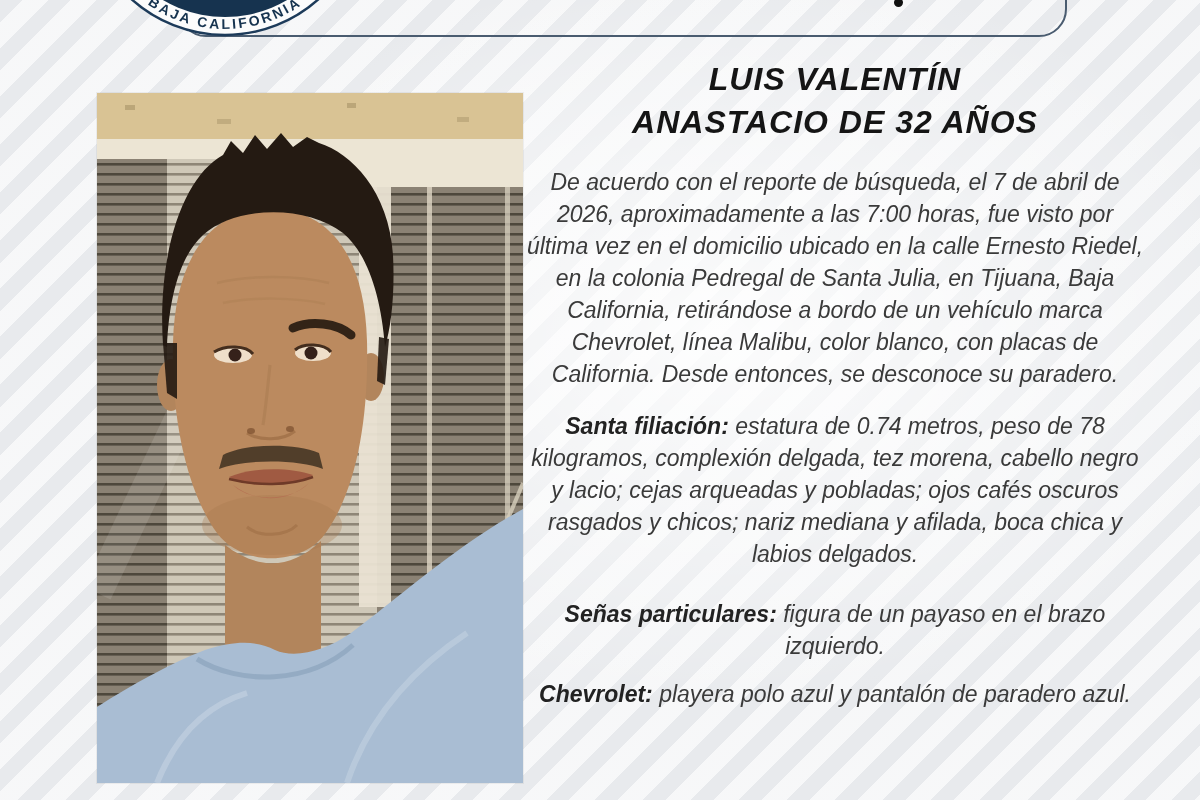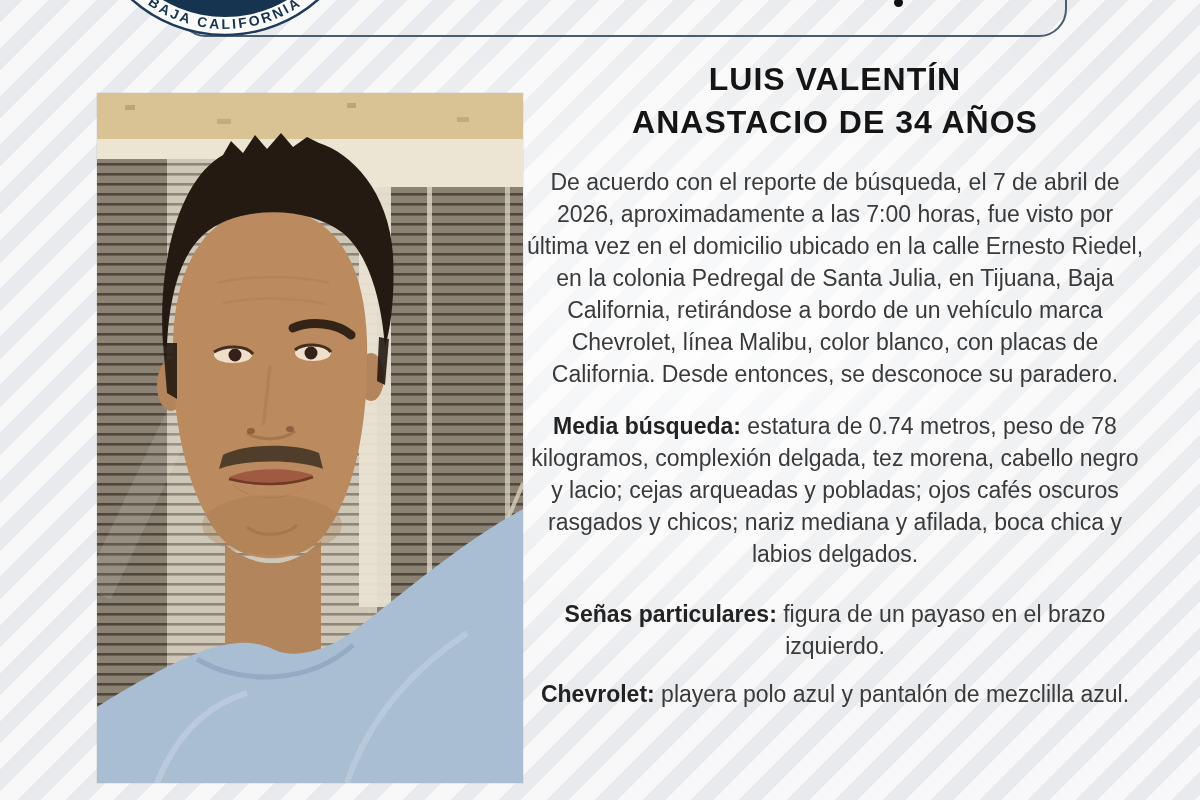--- a/index.html
+++ b/index.html
@@ -21,21 +21,21 @@
   .cropped-dot{
     position:absolute;left:894px;top:-2px;width:9px;height:9px;border-radius:50%;
     background:#111;
   }
 
   .seal{position:absolute;left:80px;top:-250px;width:290px;height:290px;}
 
   .photo{position:absolute;left:97px;top:93px;width:426px;height:690px;box-shadow:0 0 0 1px rgba(0,0,0,0.05);}
 
   .text-col{
-    position:absolute;left:525px;top:52px;width:620px;text-align:center;color:#323232;
+    position:absolute;left:525px;top:52px;width:620px;text-align:center;color:#323232;font-style:italic;
   }
   .person-title{
     margin:6px 0 0 0;font-size:32px;line-height:43px;font-weight:bold;color:#151515;
     letter-spacing:1px;
   }
   .text-col p{
     margin:0;font-size:23px;line-height:32px;color:#3a3a3a;
   }
   p.report{margin-top:22px;text-align:center;}
   p.sec-media{margin-top:20px;}
@@ -140,25 +140,25 @@
         <path d="M136,392 C160,410 190,410 212,390 C196,408 154,410 136,392 Z" fill="#b46f52"></path>
         <path d="M132,386 C160,393 192,393 216,384" stroke="#6e3a28" stroke-width="2.5" fill="none"></path>
       </g>
       <path d="M150,434 C162,444 188,444 200,432" stroke="#9a6a42" stroke-width="3" fill="none" opacity="0.5"></path>
     </g>
   </svg>
 
   <div class="text-col">
     <h1 class="person-title">
       <span>LUIS VALENTÍN</span><br>
-      <span>ANASTACIO DE 34 AÑOS</span>
+      <span>ANASTACIO DE 32 AÑOS</span>
     </h1>
 
     <p class="report">De acuerdo con el reporte de búsqueda, el 7 de abril de 2026, aproximadamente a las 7:00 horas, fue visto por última vez en el domicilio ubicado en la calle Ernesto Riedel, en la colonia Pedregal de Santa Julia, en Tijuana, Baja California, retirándose a bordo de un vehículo marca Chevrolet, línea Malibu, color blanco, con placas de California. Desde entonces, se desconoce su paradero.</p>
 
-    <p class="sec-media"><span class="lead-label">Media búsqueda:</span><span> estatura de 0.74 metros, peso de 78 kilogramos, complexión delgada, tez morena, cabello negro y lacio; cejas arqueadas y pobladas; ojos cafés oscuros rasgados y chicos; nariz mediana y afilada, boca chica y labios delgados.</span></p>
+    <p class="sec-media"><span class="lead-label">Santa filiación:</span><span> estatura de 0.74 metros, peso de 78 kilogramos, complexión delgada, tez morena, cabello negro y lacio; cejas arqueadas y pobladas; ojos cafés oscuros rasgados y chicos; nariz mediana y afilada, boca chica y labios delgados.</span></p>
 
     <p class="sec-senas"><span class="lead-label">Señas particulares:</span><span> figura de un payaso en el brazo izquierdo.</span></p>
 
-    <p class="sec-vestimenta"><span class="lead-label">Chevrolet:</span><span> playera polo azul y pantalón de mezclilla azul.</span></p>
+    <p class="sec-vestimenta"><span class="lead-label">Chevrolet:</span><span> playera polo azul y pantalón de paradero azul.</span></p>
   </div>
 
 </div>
 
 </body></html>

